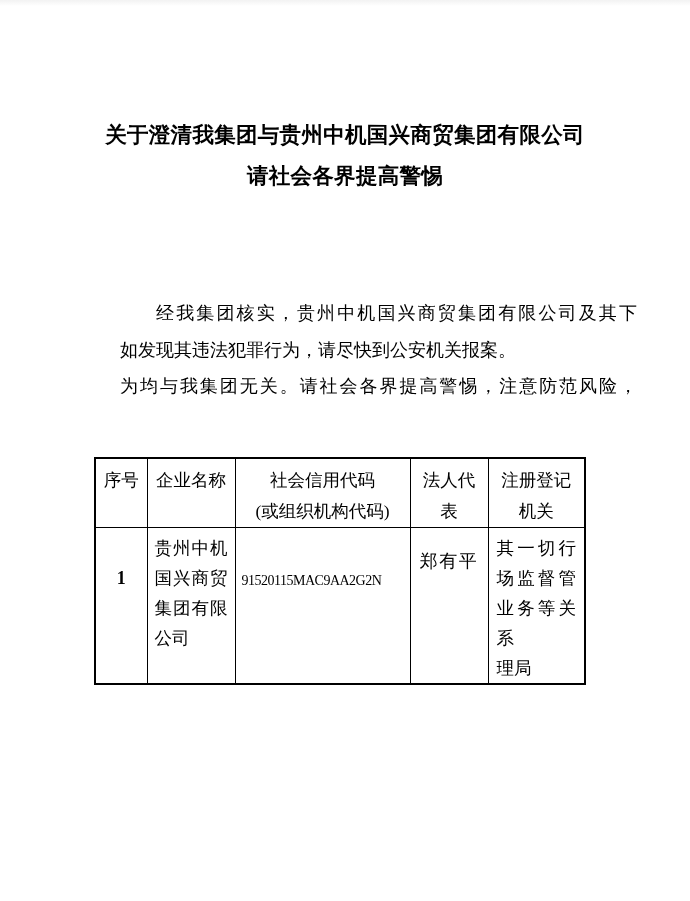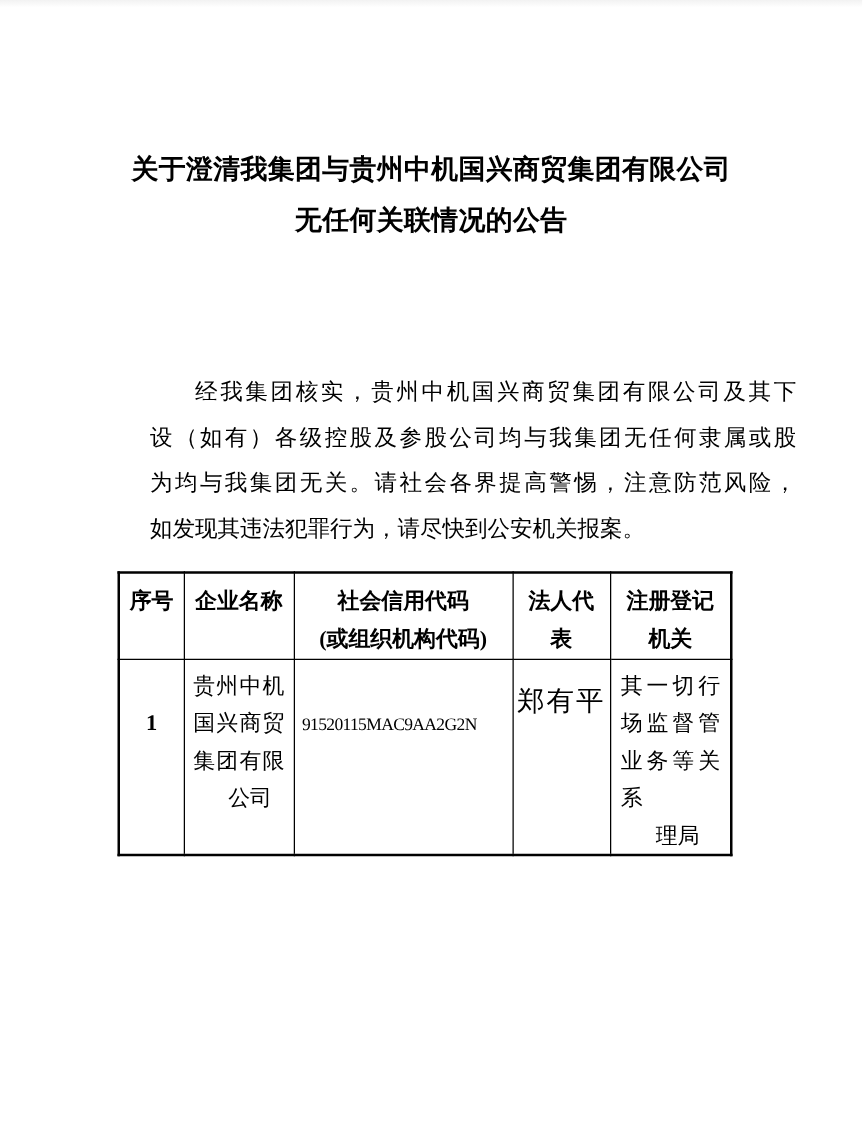--- a/index.html
+++ b/index.html
@@ -67,21 +67,21 @@
   .companies-table th,
   .companies-table td {
     border: 1.5px solid #000;
     vertical-align: top;
     overflow: hidden;
   }
   .companies-table tr.hdr { height: 69px; }
   .companies-table tr.row { height: 131px; }
   .companies-table th {
     font-size: 17.5px;
-    font-weight: bold;
+    font-weight: normal;
     line-height: 31px;
     padding: 6px 2px 0 2px;
   }
   .hline { display: block; }
   td.seq {
     text-align: center;
     font-weight: bold;
     font-size: 18px;
     line-height: 19px;
     padding-top: 41px;
@@ -94,56 +94,54 @@
   td.code {
     padding: 38px 3px 0 6px;
     font-size: 14px;
     letter-spacing: -0.5px;
     line-height: 30px;
     white-space: nowrap;
   }
   td.rep {
     text-align: center;
     padding-top: 18px;
-    font-size: 22px;
+    font-size: 18px;
     letter-spacing: 1.5px;
     line-height: 30px;
   }
   td.registrar {
     padding: 5px 8px 0 8px;
     font-size: 17.5px;
     line-height: 30px;
   }
   .jl {
     display: block;
     text-align: justify;
     text-align-last: justify;
   }
   .jl.last {
     text-align: center;
     text-align-last: left;
-    margin-left: 28px;
   }
 </style>
 </head>
 <body>
 
 <div class="page">
   <div class="top-shade"></div>
 
   <div class="doc-title">
     <div>关于澄清我集团与贵州中机国兴商贸集团有限公司</div>
-    <div>无任何关联情况的公告</div>
+    <div>请社会各界提高警惕</div>
   </div>
 
   <div class="paragraph">
     <div class="pline first">经我集团核实，贵州中机国兴商贸集团有限公司及其下</div>
-    <div class="pline">设（如有）各级控股及参股公司均与我集团无任何隶属或股</div>
+    <div class="pline last">如发现其违法犯罪行为，请尽快到公安机关报案。</div>
     <div class="pline">为均与我集团无关。请社会各界提高警惕，注意防范风险，</div>
-    <div class="pline last">如发现其违法犯罪行为，请尽快到公安机关报案。</div>
   </div>
 
   <table class="companies-table">
     <colgroup>
       <col style="width:52px">
       <col style="width:88px">
       <col style="width:175px">
       <col style="width:78px">
       <col style="width:97px">
     </colgroup>

